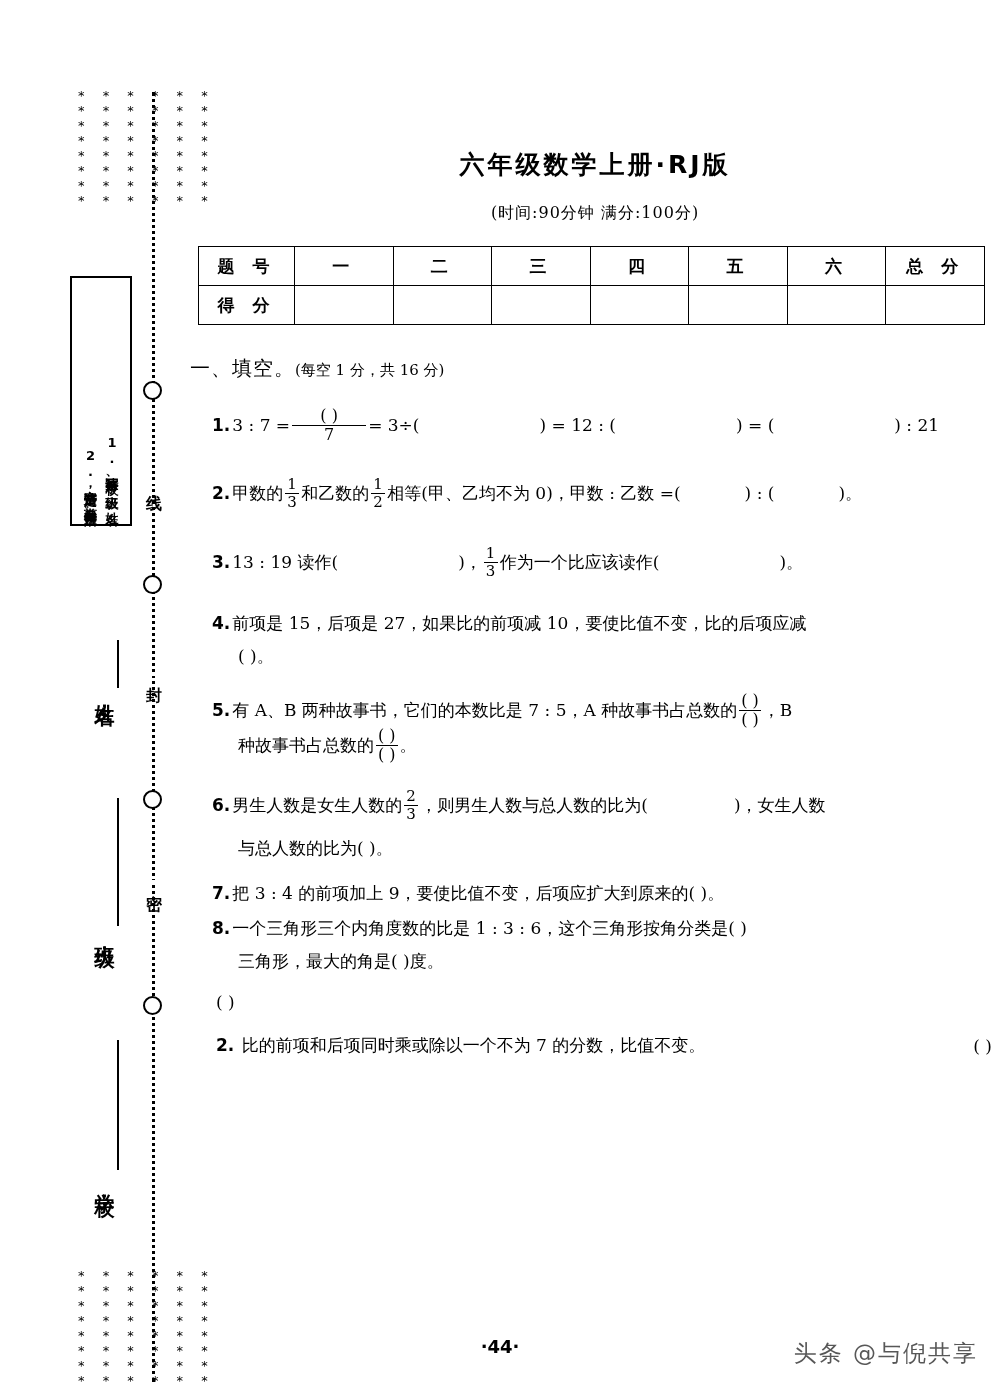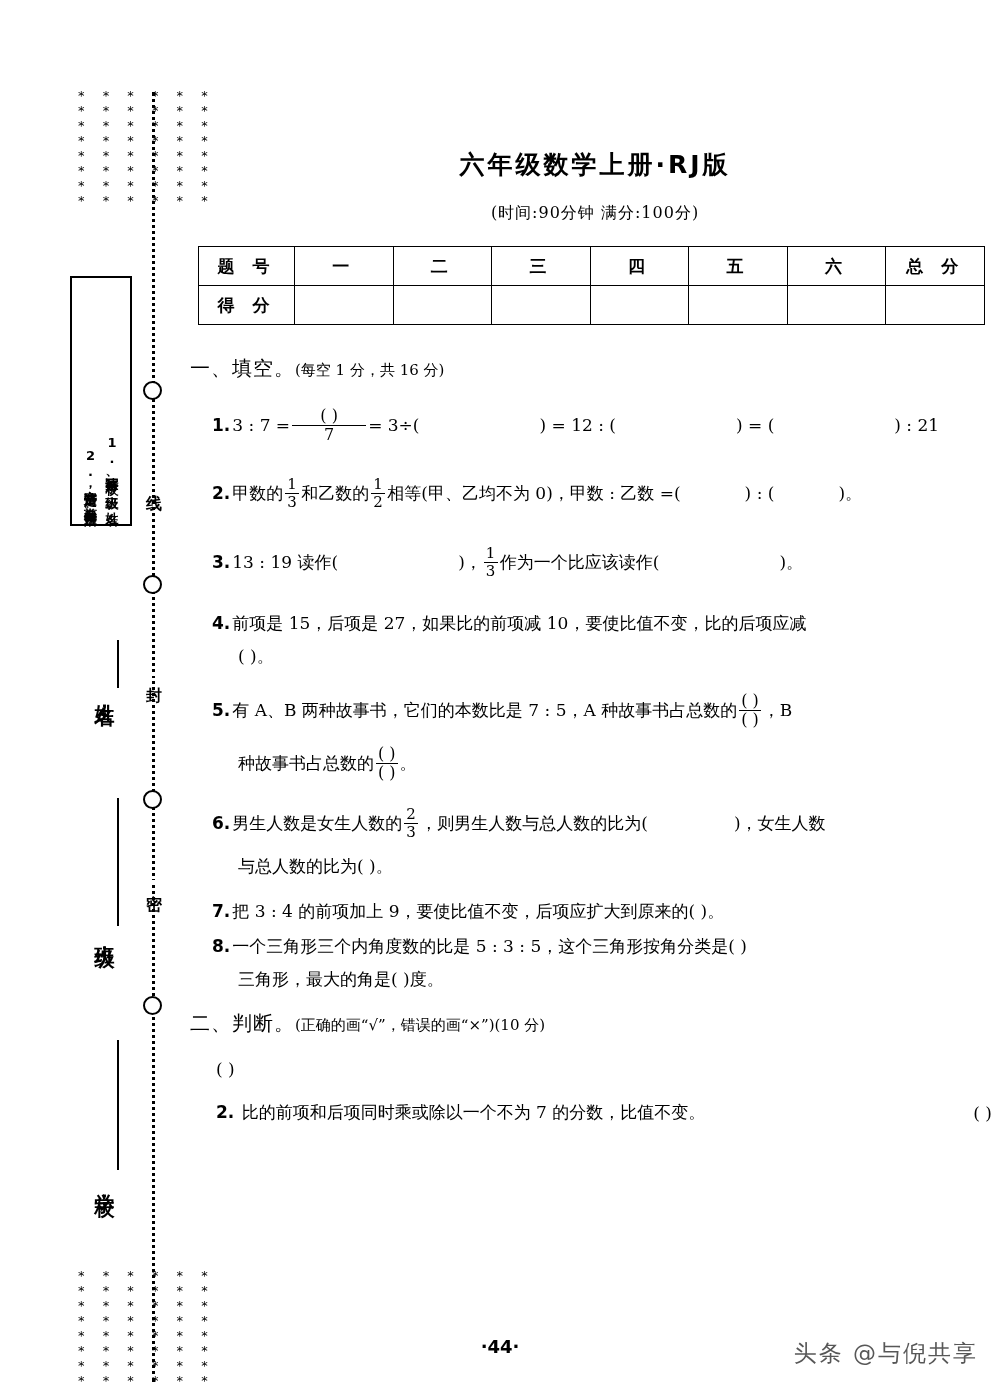--- a/index.html
+++ b/index.html
@@ -399,21 +399,21 @@
   <div class="q" style="margin-top:28px;">
     <div class="q-line">
       <span class="qnum">5.</span>
       <span>有 A、B 两种故事书，它们的本数比是 7 : 5，A 种故事书占总数的</span>
       <span class="frac">
         <span class="num">(      )</span>
         <span class="den">(      )</span>
       </span>
       <span>，B</span>
     </div>
-    <div class="q-line indent" style="margin-top:18px;">
+    <div class="q-line indent" style="">
       <span>种故事书占总数的</span>
       <span class="frac">
         <span class="num">(      )</span>
         <span class="den">(      )</span>
       </span>
       <span>。</span>
     </div>
   </div>
 
   <div class="q" style="margin-top:26px;">
@@ -436,30 +436,27 @@
   <div class="q" style="margin-top:28px;">
     <div class="q-line">
       <span class="qnum">7.</span>
       <span>把 3 : 4 的前项加上 9，要使比值不变，后项应扩大到原来的(            )。</span>
     </div>
   </div>
 
   <div class="q" style="margin-top:18px;">
     <div class="q-line">
       <span class="qnum">8.</span>
-      <span>一个三角形三个内角度数的比是 5 : 3 : 5，这个三角形按角分类是(            )</span>
+      <span>一个三角形三个内角度数的比是 1 : 3 : 6，这个三角形按角分类是(            )</span>
     </div>
     <div class="q-line indent" style="margin-top:16px;text-align:center;">
       <span>三角形，最大的角是(         )度。</span>
     </div>
   </div>
 
-  <div class="section-head" style="margin-top:22px;">
-    <span class="sec-no">二、判断。</span><span class="sec-note">(正确的画“√”，错误的画“×”)(10 分)</span>
-  </div>
 
   <div class="tf-row">
     <span>(        )</span>
   </div>
 
   <div class="tf-row">
     <span>
       <span class="qnum">2.</span>
       <span>比的前项和后项同时乘或除以一个不为 7 的分数，比值不变。</span>
     </span>

